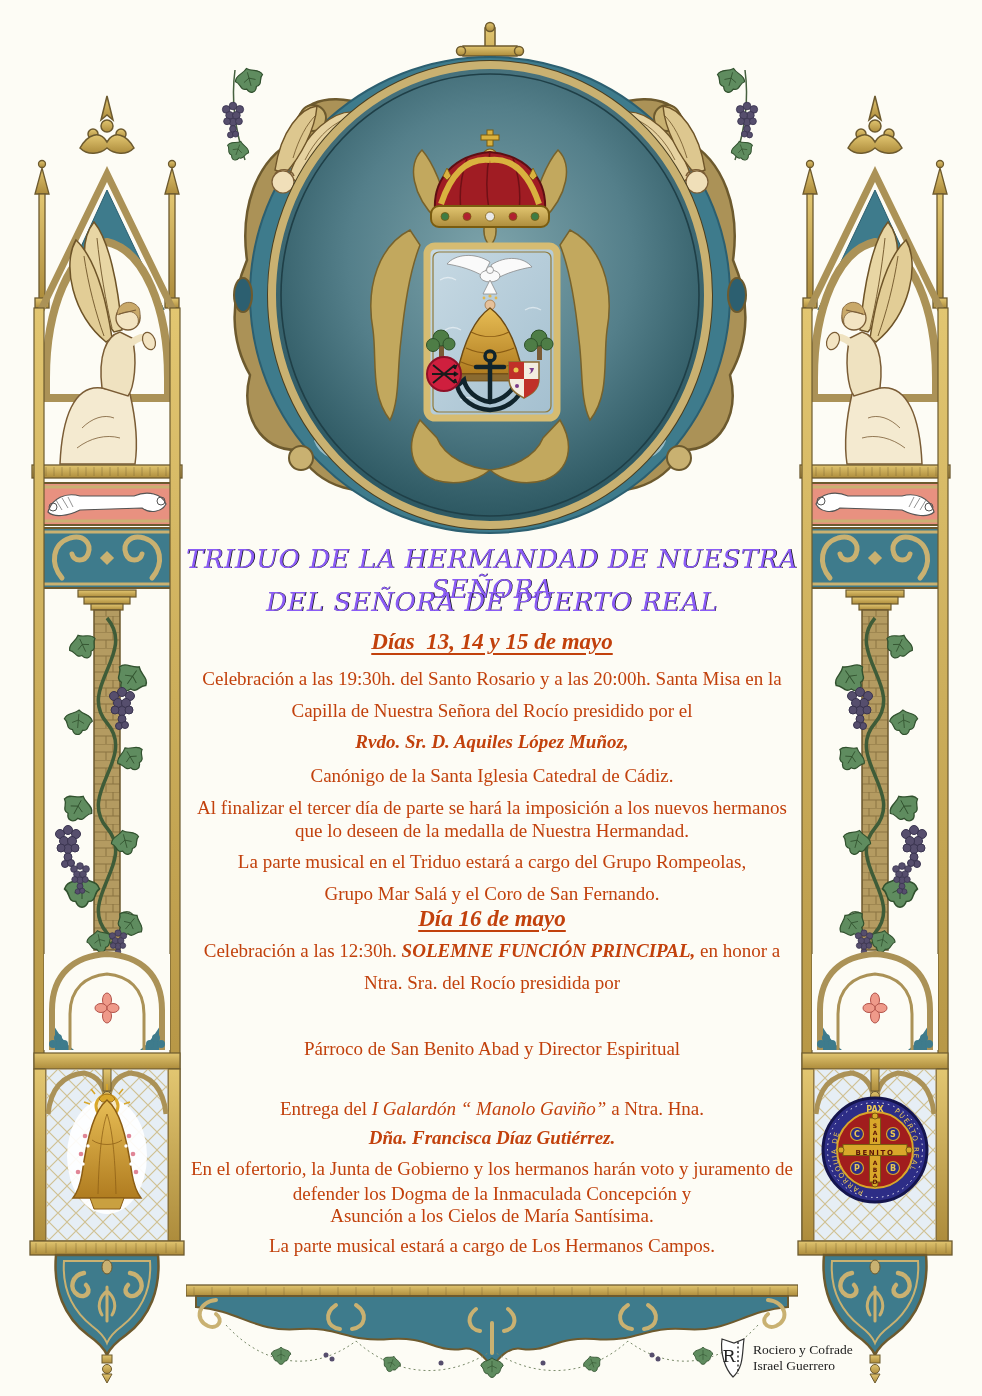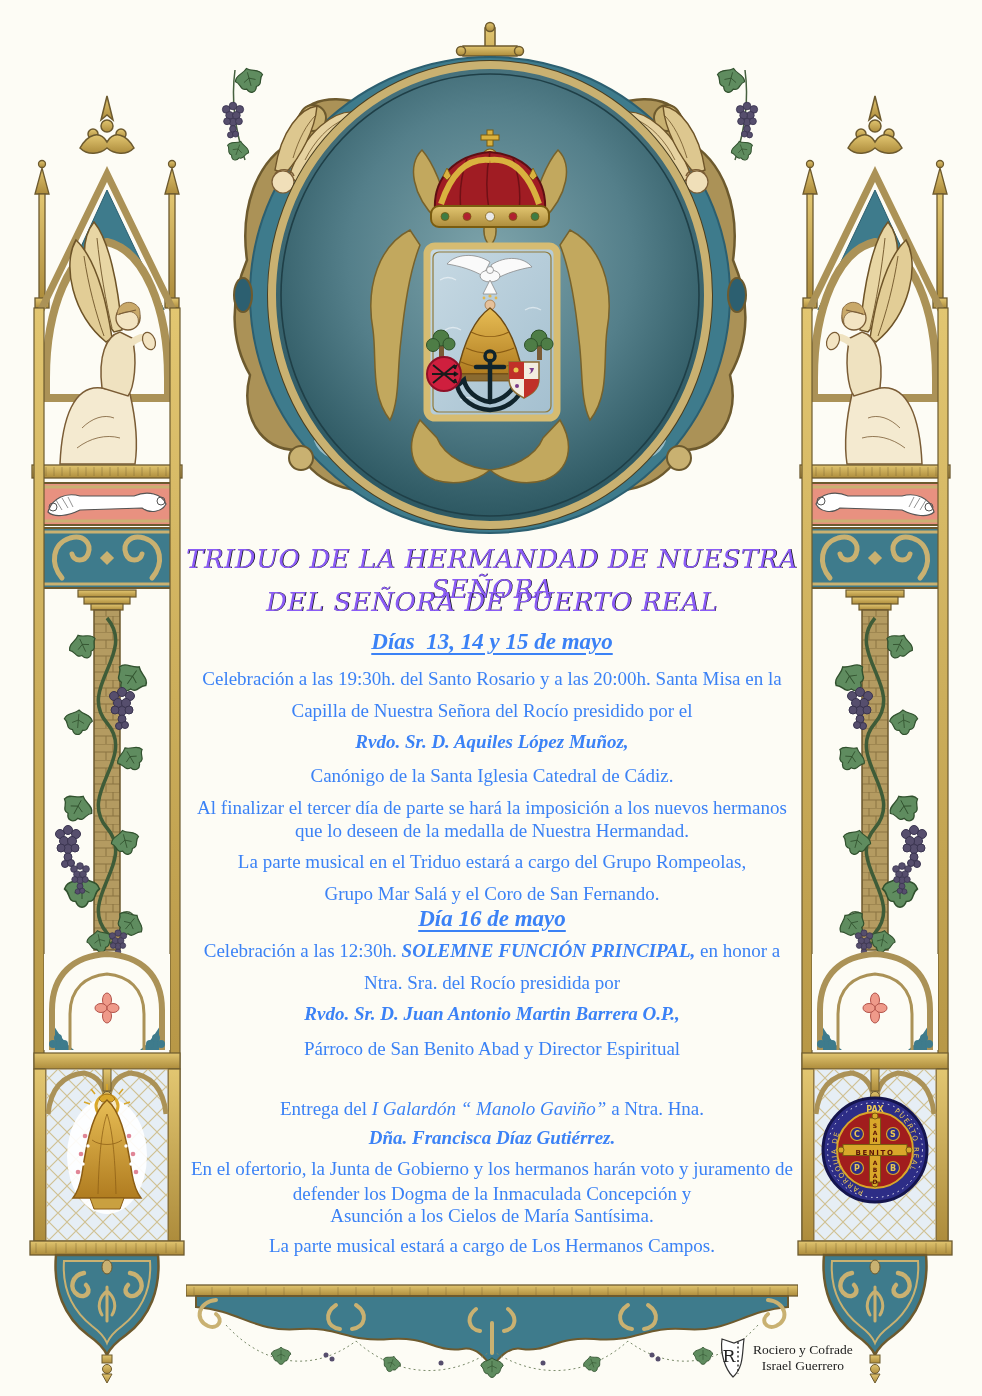--- a/index.html
+++ b/index.html
@@ -4,32 +4,32 @@
 <style>
   html,body{margin:0;padding:0;background:#e8e8e4;}
   .page{position:relative;width:982px;height:1396px;background:#fdfcf5;overflow:hidden;
         font-family:"Liberation Serif",serif;margin:0 auto;}
   svg{display:block}
   .svg-defs{position:absolute;width:0;height:0;}
   #border-left{position:absolute;left:22px;top:88px;}
   #border-right{position:absolute;left:790px;top:88px;}
   #medallion{position:absolute;left:205px;top:10px;}
   #valance{position:absolute;left:186px;top:1283px;}
-  .line{position:absolute;left:177px;width:630px;text-align:center;color:#3b82f6;line-height:1.15;}
+  .line{position:absolute;left:177px;width:630px;text-align:center;color:#c2410c;line-height:1.15;}
   .title-line{font-family:"DejaVu Serif",serif;font-style:italic;font-weight:normal;
               font-size:26px;letter-spacing:.5px;color:#8b5cf6;text-shadow:.6px 0 #0c0c0c;}
   .head{font-size:23px;font-weight:bold;font-style:italic;text-decoration:underline;
         text-underline-offset:4px;white-space:pre-wrap;}
   .body-t{font-size:19px;}
   .bi{font-weight:bold;font-style:italic;font-size:19px;}
   .em-bi{font-weight:bold;font-style:italic;text-align:center;}
   .it{font-style:italic;text-align:center;}
   .signature{position:absolute;left:718px;top:1336px;display:flex;align-items:center;gap:5px;
              color:#222;font-size:13.5px;line-height:1.2;}
-  .sig-text{text-align:center;}
+  .sig-text{text-align:left;}
 </style>
 </head>
 <body>
 
 <div class="page">
 
 <svg class="svg-defs" aria-hidden="true">
 <defs>
   <linearGradient id="gGold" x1="0" y1="0" x2="0" y2="1">
     <stop offset="0" stop-color="#e2c671"></stop>
@@ -508,21 +508,20 @@
 <div class="line bi" style="top:731px">Rvdo. Sr. D. Aquiles López Muñoz,</div>
 <div class="line body-t" style="top:765px">Canónigo de la Santa Iglesia Catedral de Cádiz.</div>
 <div class="line body-t" style="top:797px">Al finalizar el tercer día de parte se hará la imposición a los nuevos hermanos</div>
 <div class="line body-t" style="top:820px">que lo deseen de la medalla de Nuestra Hermandad.</div>
 <div class="line body-t" style="top:851px">La parte musical en el Triduo estará a cargo del Grupo Rompeolas,</div>
 <div class="line body-t" style="top:883px">Grupo Mar Salá y el Coro de San Fernando.</div>
 
 <div class="line head" style="top:906px">Día 16 de mayo</div>
 <div class="line body-t" style="top:940px"><span>Celebración a las 12:30h. </span><span class="em-bi">SOLEMNE FUNCIÓN PRINCIPAL,</span><span> en honor a</span></div>
 <div class="line body-t" style="top:972px">Ntra. Sra. del Rocío presidida por</div>
-<div class="line bi" style="top:1003px">Rvdo. Sr. D. Juan Antonio Martin Barrera O.P.,</div>
 <div class="line body-t" style="top:1038px">Párroco de San Benito Abad y Director Espiritual</div>
 <div class="line body-t" style="top:1098px"><span>Entrega del </span><span class="it">I Galardón “ Manolo Gaviño”</span><span> a Ntra. Hna.</span></div>
 <div class="line bi" style="top:1127px">Dña. Francisca Díaz Gutiérrez.</div>
 <div class="line body-t" style="top:1158px">En el ofertorio, la Junta de Gobierno y los hermanos harán voto y juramento de</div>
 <div class="line body-t" style="top:1183px">defender los Dogma de la Inmaculada Concepción y</div>
 <div class="line body-t" style="top:1205px">Asunción a los Cielos de María Santísima.</div>
 <div class="line body-t" style="top:1235px">La parte musical estará a cargo de Los Hermanos Campos.</div>
 
 <div class="signature">
   <svg width="30" height="44" viewBox="0 0 30 44">

